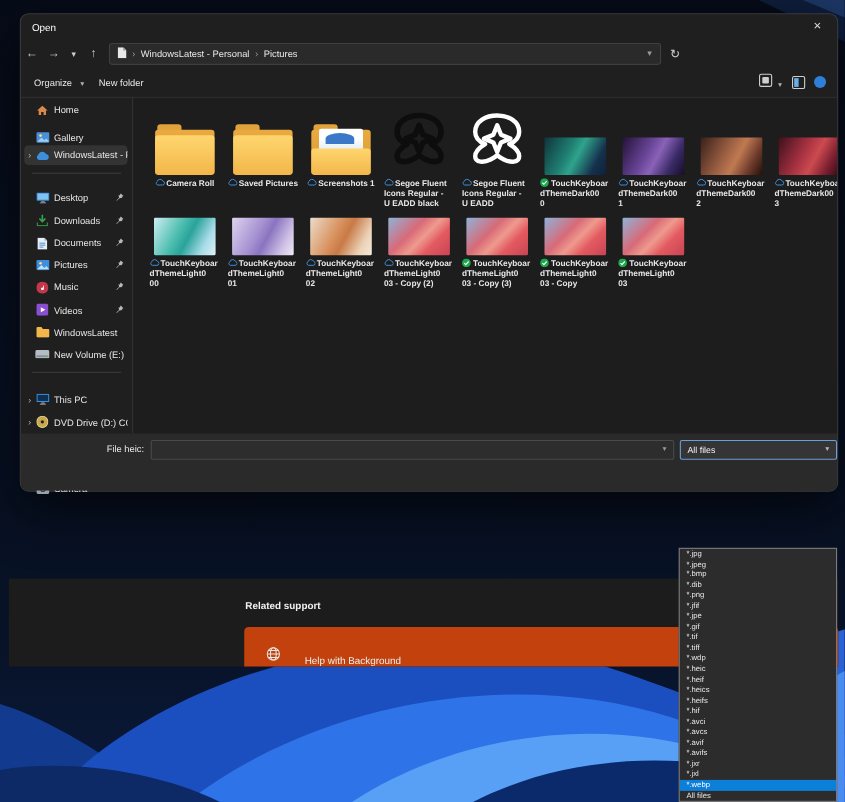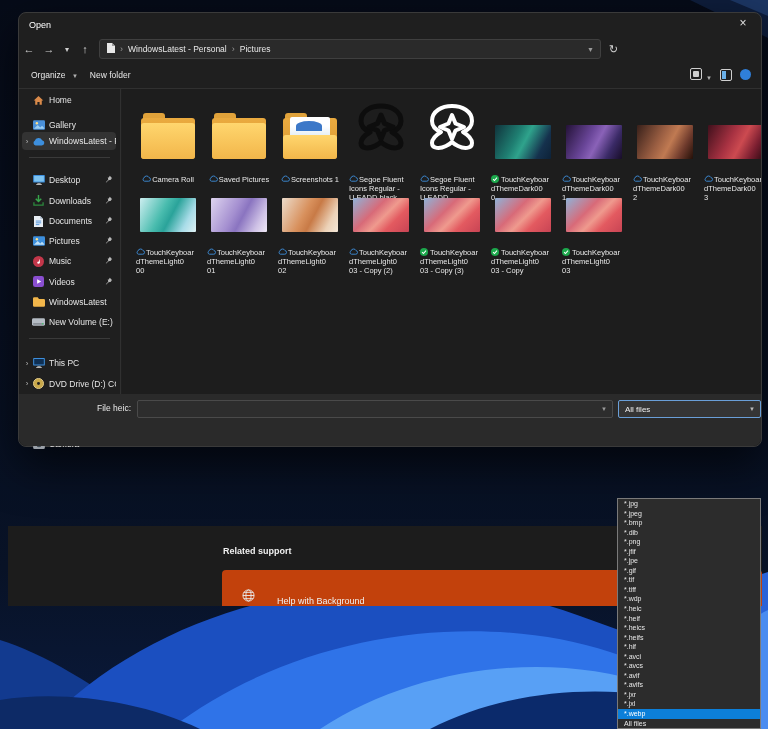--- a/index.html
+++ b/index.html
@@ -73,22 +73,22 @@
   .sb-pin { flex:none; margin-right:3px; }
   .sb-div { position:absolute; left:10px; right:10px; height:1px; background:#3a3a3a; }
 
   
   #files { position:absolute; left:103px; top:76px; right:0; bottom:52px;
     background:#1d1d1d; border-radius:0 0 0 0; overflow:hidden; }
   .fitem { position:absolute; width:64px; }
   .icon-wrap { display:flex; align-items:flex-end; justify-content:center; }
   .row0 .icon-wrap { height:58px; }
   .row1 .icon-wrap { height:36px; }
-  .flabel { margin-top:16px; font-size:7.5px; line-height:9px; color:#e8e8e8;
-    white-space:pre-line; }
+  .flabel { margin-top:3px; font-size:7.5px; line-height:9px; color:#e8e8e8;
+    white-space:pre-line;font-weight:bold; }
   .flabel.center { text-align:center; }
   .status { display:inline-block; width:8px; height:8px; vertical-align:-1px;
     margin-right:2px; float:left; margin-top:0px; }
   .status svg { display:block; }
 
   
   .folder { position:relative; width:54px; height:46px; }
   .folder .tab { position:absolute; left:2px; top:0; width:22px; height:11px;
     background:#e0a23a; border-radius:3px 3px 0 0; }
   .folder .back { position:absolute; left:0; top:5px; width:54px; height:41px;

